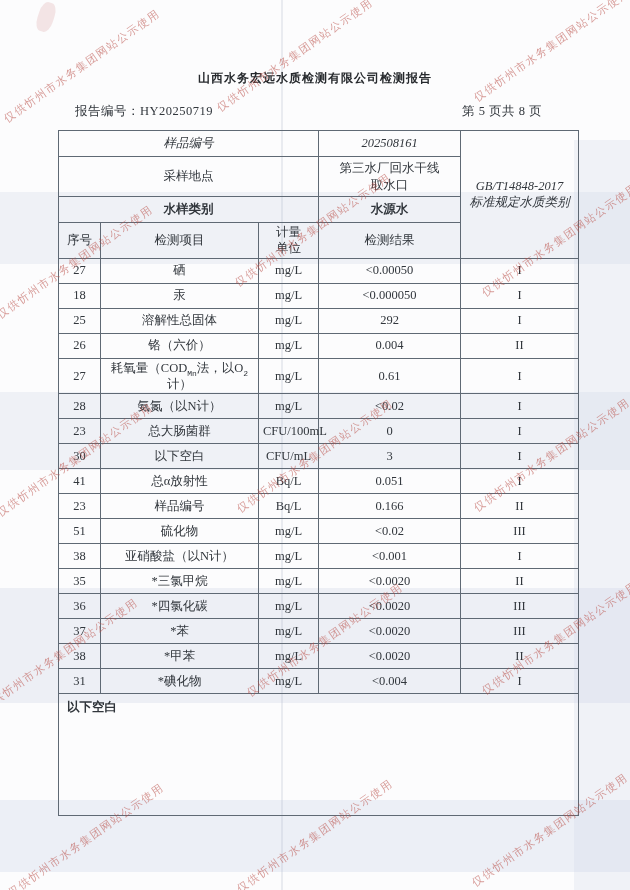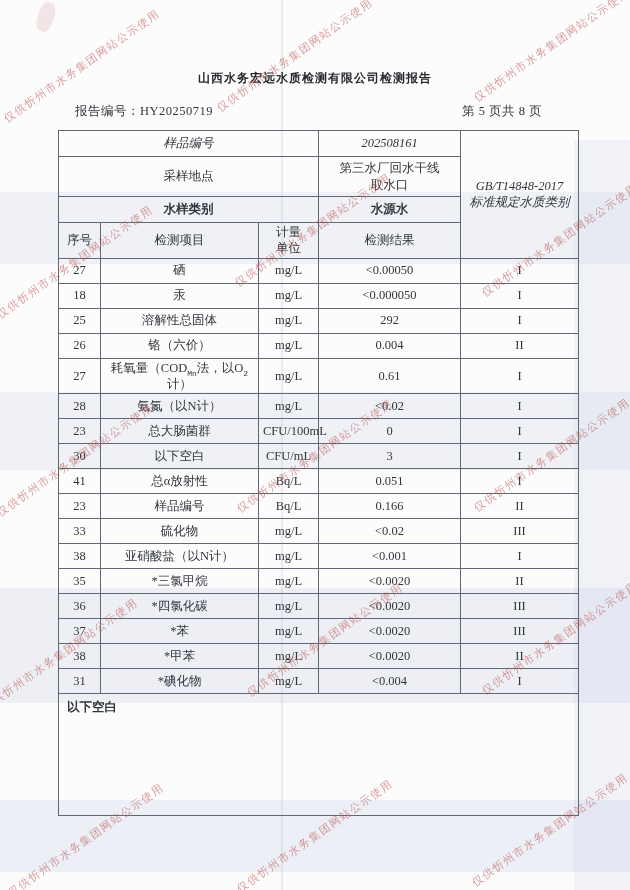--- a/index.html
+++ b/index.html
@@ -166,21 +166,21 @@
           <td>I</td>
         </tr>
         <tr class="data-row">
           <td>23</td>
           <td class="item">样品编号</td>
           <td>Bq/L</td>
           <td>0.166</td>
           <td>II</td>
         </tr>
         <tr class="data-row">
-          <td>33</td>
+          <td>51</td>
           <td class="item">硫化物</td>
           <td>mg/L</td>
           <td>&lt;0.02</td>
           <td>III</td>
         </tr>
         <tr class="data-row">
           <td>38</td>
           <td class="item">亚硝酸盐（以N计）</td>
           <td>mg/L</td>
           <td>&lt;0.001</td>

